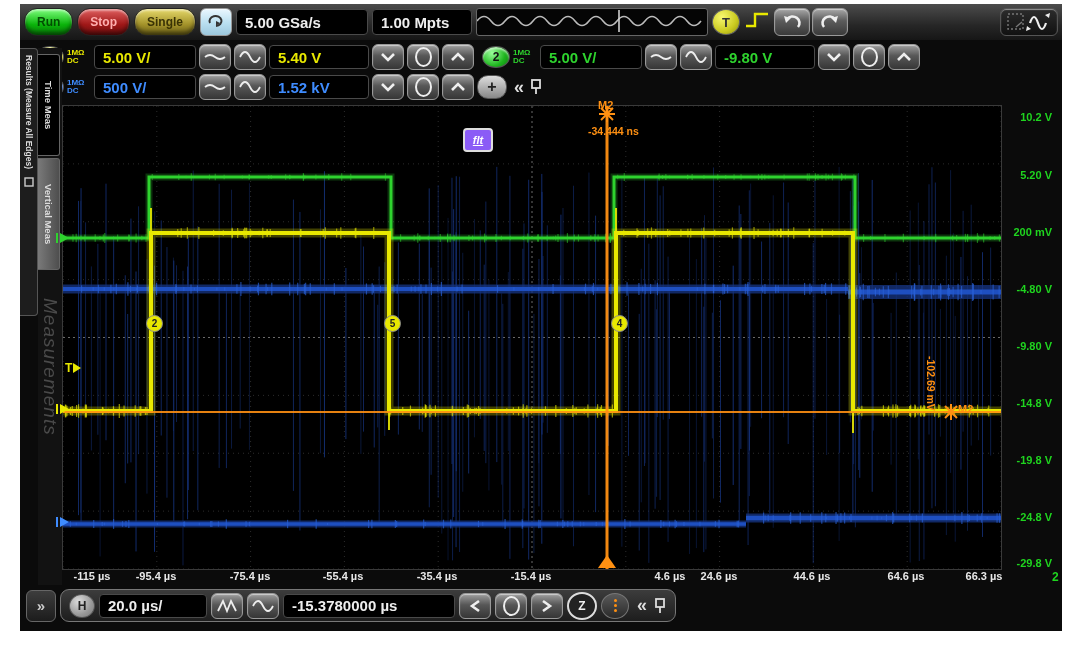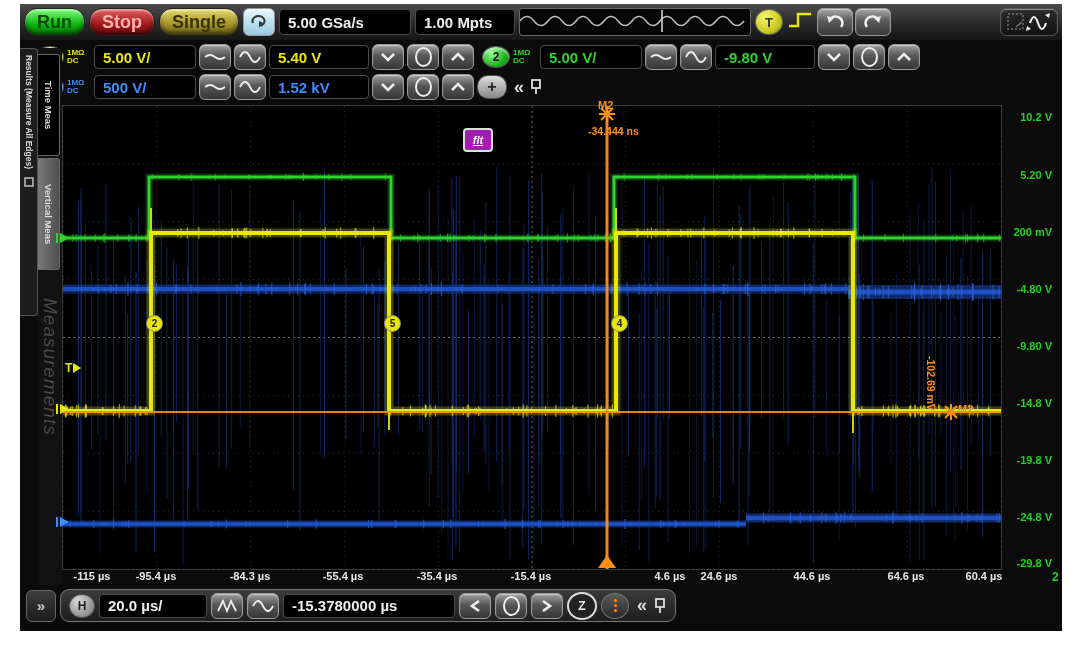--- a/index.html
+++ b/index.html
@@ -5,21 +5,21 @@
   html,body{margin:0;padding:0;background:#ffffff;}
   .page{position:relative;width:1080px;height:645px;background:#ffffff;overflow:hidden;
         font-family:"Liberation Sans","DejaVu Sans",sans-serif;}
   .scope{position:absolute;left:20px;top:4px;width:1042px;height:627px;background:#0b0b0b;}
 
   
   .topbar{position:absolute;left:0;top:0;width:1042px;height:36px;
           background:linear-gradient(#4c4c4c,#262626 60%,#161616);
           display:flex;align-items:center;gap:4px;padding:0 4px;box-sizing:border-box;}
   .pillbtn{height:26px;border-radius:13px;border:1px solid #222;display:flex;align-items:center;justify-content:center;
-           font-weight:bold;font-size:18px;padding:0 12px;box-shadow:inset 0 2px 2px rgba(255,255,255,.45), inset 0 -3px 4px rgba(0,0,0,.5);}
+           font-weight:bold;font-size:12px;padding:0 12px;box-shadow:inset 0 2px 2px rgba(255,255,255,.45), inset 0 -3px 4px rgba(0,0,0,.5);}
   .run{background:linear-gradient(#7dff7d,#0bb40b 60%,#077d07);color:#024d02;}
   .stop{background:linear-gradient(#e06060,#a01818 60%,#6e0e0e);color:#ffb0b0;}
   .single{background:linear-gradient(#e6d96a,#a3922a 60%,#6e6318);color:#3a3305;}
   .sqbtn{height:26px;min-width:30px;border-radius:6px;border:1px solid #999;
          background:linear-gradient(#a8a8a8,#5c5c5c 45%,#3a3a3a);
          display:flex;align-items:center;justify-content:center;box-shadow:inset 0 1px 1px rgba(255,255,255,.5);}
   .sqbtn.blue{background:linear-gradient(#eaf7ff,#b9dff0 55%,#9cc8de);}
   .field{height:26px;background:#000;border:1px solid #4a4a4a;border-radius:4px;
          display:flex;align-items:center;padding:0 8px;font-weight:bold;font-size:15px;color:#eee;box-sizing:border-box;}
   .preview{height:26px;flex:1 1 170px;max-width:230px;background:#050505;border:1px solid #666;border-radius:3px;position:relative;overflow:hidden;}
@@ -57,21 +57,21 @@
   .watermark{position:absolute;left:1px;top:250px;writing-mode:vertical-rl;
              color:#4a4a4a;font-size:19px;font-style:italic;letter-spacing:1px;}
 
   
   .plotwrap{position:absolute;left:42px;top:101px;width:938px;height:463px;background:#000;border:1px solid #3a3a3a;box-sizing:content-box;}
   .plotwrap svg.main{position:absolute;left:0;top:0;}
   .m2top{position:absolute;left:527px;top:-7px;width:80px;color:var(--orange);font-weight:bold;font-size:11px;}
   .m2top .lbl{position:absolute;left:8px;top:0;}
   .m2top .val{position:absolute;left:-2px;top:26px;white-space:nowrap;font-size:10.5px;}
   .fltbadge{position:absolute;left:400px;top:22px;width:26px;height:20px;border:2px solid #ddd;border-radius:4px;
-            background:#a21caf;color:#fff;font-weight:bold;font-style:italic;font-size:11px;
+            background:#8b5cf6;color:#fff;font-weight:bold;font-style:italic;font-size:11px;
             display:flex;align-items:center;justify-content:center;text-decoration:underline;}
   .edge-circ{position:absolute;top:209px;width:15px;height:15px;border-radius:50%;background:#e8e800;color:#222;
              font-size:10px;font-weight:bold;display:flex;align-items:center;justify-content:center;border:1px solid #888;}
   .lmarker{position:absolute;left:-9px;width:20px;height:14px;}
   .tmark{position:absolute;left:2px;width:26px;height:14px;color:#e8e800;font-weight:bold;font-size:12px;display:flex;align-items:center;}
   .m2right-val{position:absolute;left:862px;top:250px;writing-mode:vertical-rl;color:var(--orange);
                font-weight:bold;font-size:10.5px;white-space:nowrap;}
   .m2right-lbl{position:absolute;left:895px;top:297px;color:var(--orange);font-weight:bold;font-size:11px;}
 
   
@@ -1154,29 +1154,29 @@
         <div class="ylabel" style="top: 184px;">-4.80 V</div>
         <div class="ylabel" style="top: 241px;">-9.80 V</div>
         <div class="ylabel" style="top: 298px;">-14.8 V</div>
         <div class="ylabel" style="top: 355px;">-19.8 V</div>
         <div class="ylabel" style="top: 412px;">-24.8 V</div>
         <div class="ylabel" style="top: 458px;">-29.8 V</div>
       </div>
   <div class="xlabels" id="xlabels">
         <div class="xlabel" style="left: 30px;">-115 µs</div>
         <div class="xlabel" style="left: 94px;">-95.4 µs</div>
-        <div class="xlabel" style="left: 188px;">-84.3 µs</div>
+        <div class="xlabel" style="left: 188px;">-75.4 µs</div>
         <div class="xlabel" style="left: 281px;">-55.4 µs</div>
         <div class="xlabel" style="left: 375px;">-35.4 µs</div>
         <div class="xlabel" style="left: 469px;">-15.4 µs</div>
         <div class="xlabel" style="left: 563px; margin-left: 45px;">4.6 µs</div>
         <div class="xlabel" style="left: 657px;">24.6 µs</div>
         <div class="xlabel" style="left: 750px;">44.6 µs</div>
         <div class="xlabel" style="left: 844px;">64.6 µs</div>
-        <div class="xlabel" style="left: 922px;">60.4 µs</div>
+        <div class="xlabel" style="left: 922px;">66.3 µs</div>
       </div>
   <div class="cornerch">2</div>
 
   <div class="hbar">
     <div class="expand-tab">»</div>
     <div class="hpanel">
       <div class="hcircle">H</div>
       <div class="field" style="width:108px;height:24px">20.0 µs/</div>
       <div class="minibtn">
             <svg width="22" height="14" viewBox="0 0 22 14">

